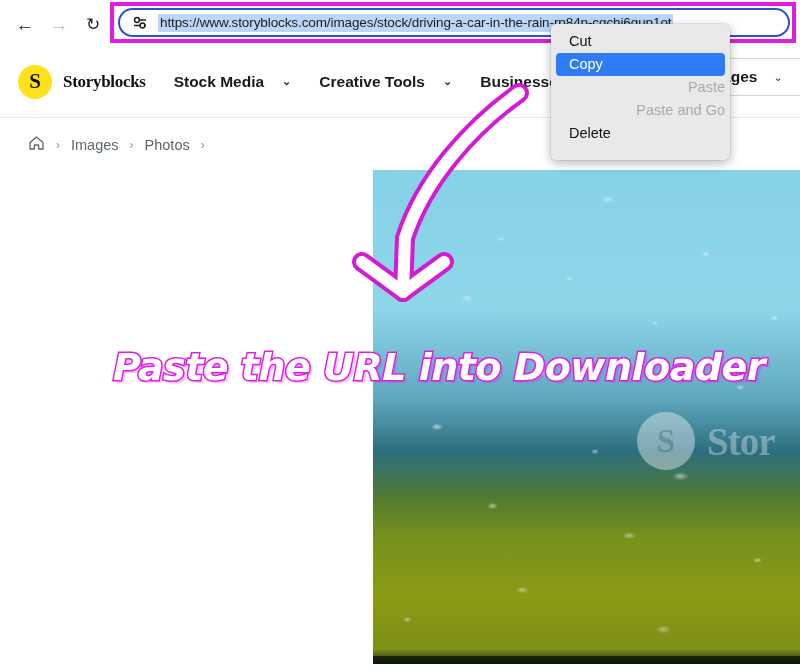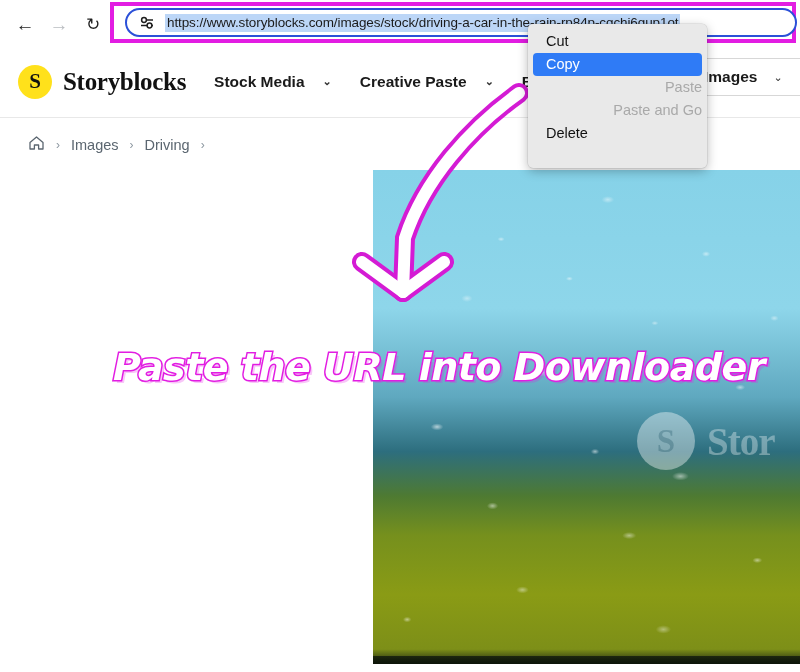--- a/index.html
+++ b/index.html
@@ -23,40 +23,40 @@
     cursor: default;
   }
   .nav-btn.disabled { color: #b9bcc0; }
   .reload-glyph { font-size: 17px; }
 
   .omnibox-wrap {
     position: absolute; left: 110px; top: 2px; width: 686px; height: 41px;
     border: 4px solid #e21de2; background: #ffffff;
   }
   .omnibox {
-    position: absolute; left: 11px; top: 2px; width: 672px; height: 29px;
+    position: absolute; left: 4px; top: 2px; width: 672px; height: 29px;
     border: 2px solid #2b50d8; border-radius: 16px; background: #fff;
     display: flex; align-items: center; padding-left: 9px; overflow: hidden;
   }
   .site-icon {
     width: 22px; height: 20px; flex: 0 0 22px;
     display: flex; align-items: center; justify-content: center; margin-right: 7px;
   }
   .url-text {
     font-family: "Liberation Sans", sans-serif;
     font-size: 13.5px; color: #1b1b1b; white-space: nowrap;
     background: #bcd6f7; padding: 1px 2px 2px 2px; letter-spacing: -0.1px;
   }
 
   
   .ctx-menu {
-    position: absolute; left: 528px; top: 24px; width: 179px;
+    position: absolute; left: 551px; top: 24px; width: 179px;
     background: #e9e9e9; border-radius: 5px;
     box-shadow: 0 3px 11px rgba(0,0,0,0.28), 0 0 0 0.5px rgba(0,0,0,0.12);
-    padding: 6px 0 23px 0; z-index: 40;
+    padding: 6px 0 15px 0; z-index: 40;
     font-family: "Liberation Sans", sans-serif;
   }
   .ctx-item {
     height: 23px; line-height: 23px; padding: 0 0 0 13px;
     font-size: 14.5px; color: #121212; margin: 0 5px; border-radius: 4px;
     white-space: nowrap;
   }
   .ctx-item.selected { background: #2f7bf6; color: #ffffff; }
   .ctx-item.disabled { color: #a9a9a9; text-align: right; }
 
@@ -67,21 +67,21 @@
     display: flex; align-items: center;
   }
   .brand { display: flex; align-items: center; margin-left: 18px; }
   .brand-mark {
     width: 34px; height: 34px; border-radius: 50%; background: #ffe11b;
     display: flex; align-items: center; justify-content: center;
     font-family: "Liberation Serif", serif; font-weight: bold; font-size: 21px; color: #111;
   }
   .brand-name {
     margin-left: 11px; font-family: "Liberation Serif", serif; font-weight: bold;
-    font-size: 25px; color: #111; letter-spacing: -0.3px;
+    font-size: 17px; color: #111; letter-spacing: -0.3px;
   }
   .nav-links { display: flex; align-items: center; margin-left: 28px; gap: 28px; }
   .nav-link {
     font-size: 15.5px; font-weight: bold; color: #1a1a1a;
     display: flex; align-items: center; gap: 18px; white-space: nowrap;
   }
   .chev { font-size: 11px; color: #333; }
   .search-box {
     position: absolute; right: -40px; top: 58px; width: 150px; height: 38px;
     border: 1px solid #d7d7d7; border-radius: 2px;
@@ -218,21 +218,21 @@
     <div class="brand">
       <div class="brand-mark">S</div>
       <div class="brand-name">Storyblocks</div>
     </div>
     <div class="nav-links">
       <div class="nav-link">
         <span>Stock Media</span>
         <span class="chev">⌄</span>
       </div>
       <div class="nav-link">
-        <span>Creative Paste</span>
+        <span>Creative Tools</span>
         <span class="chev">⌄</span>
       </div>
       <div class="nav-link">
         <span>Businesses</span>
         <span class="chev">⌄</span>
       </div>
     </div>
   </div>
 
   <div class="search-box">
@@ -242,21 +242,21 @@
 
   <div class="breadcrumb">
     <span>
       <svg width="17" height="16" viewBox="0 0 17 16" aria-hidden="true">
         <path d="M2 7.4 L8.5 2 L15 7.4 L15 14 L10.6 14 L10.6 10 L6.4 10 L6.4 14 L2 14 Z" fill="none" stroke="#5b6670" stroke-width="1.3" stroke-linejoin="round"></path>
       </svg>
     </span>
     <span class="crumb-sep">›</span>
     <span class="crumb">Images</span>
     <span class="crumb-sep">›</span>
-    <span class="crumb">Driving</span>
+    <span class="crumb">Photos</span>
     <span class="crumb-sep">›</span>
   </div>
 
   <div class="page-body">
     <div class="photo">
       <div class="watermark">
         <div class="wm-circle">
           <span class="wm-s">S</span>
         </div>
         <div class="wm-text">Stor</div>

